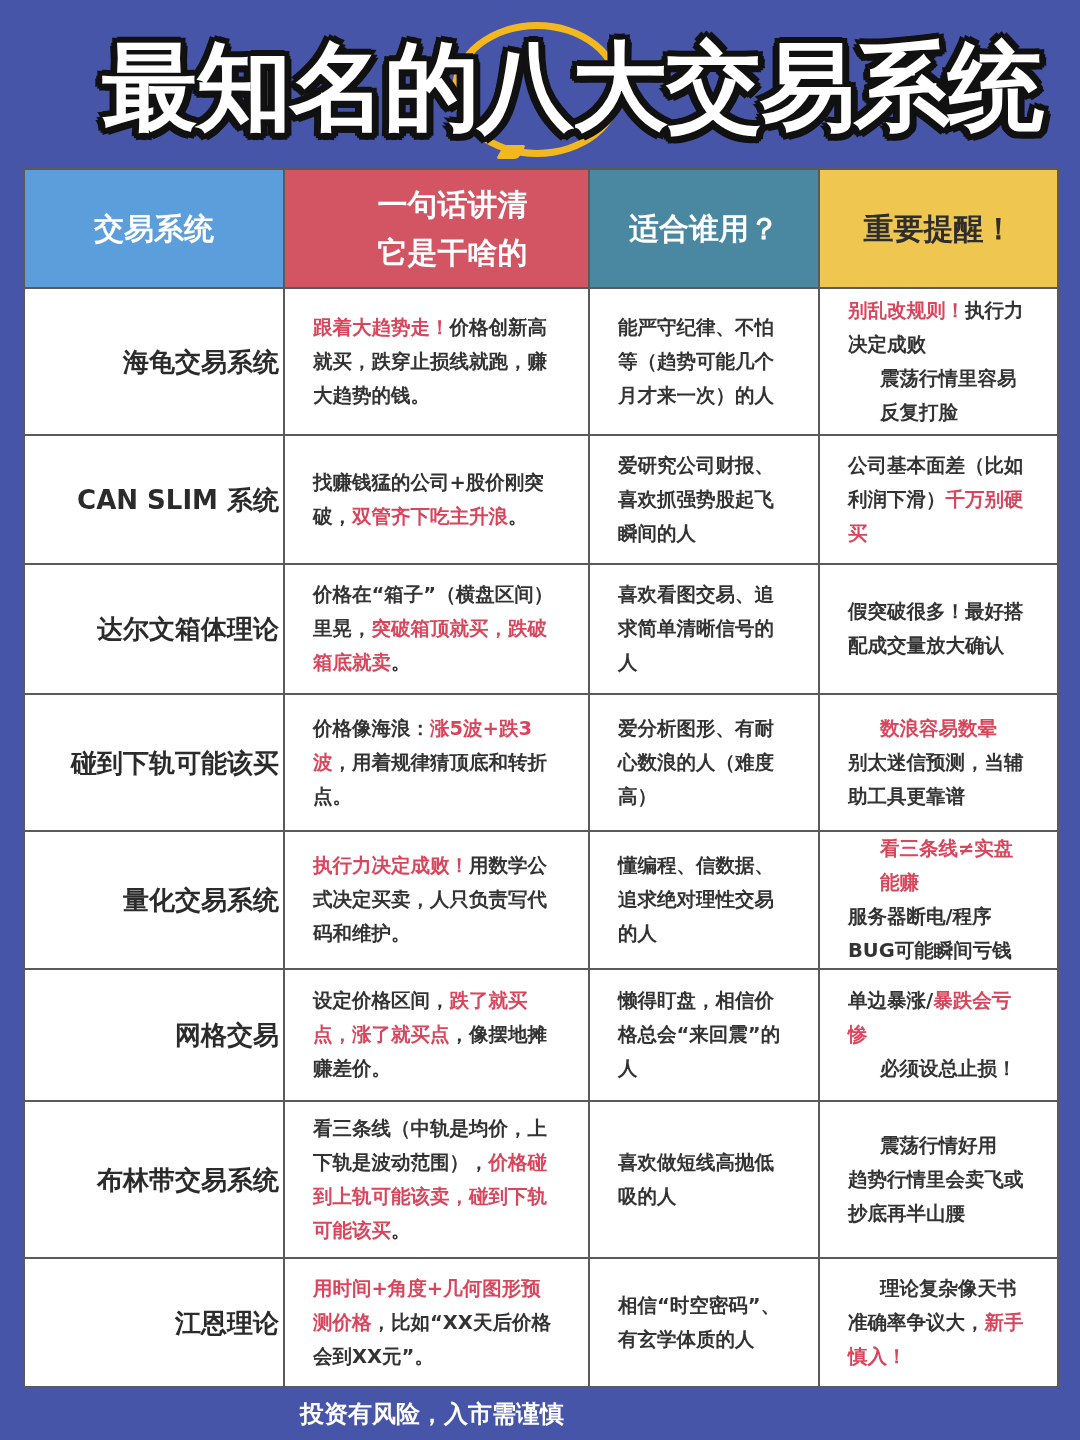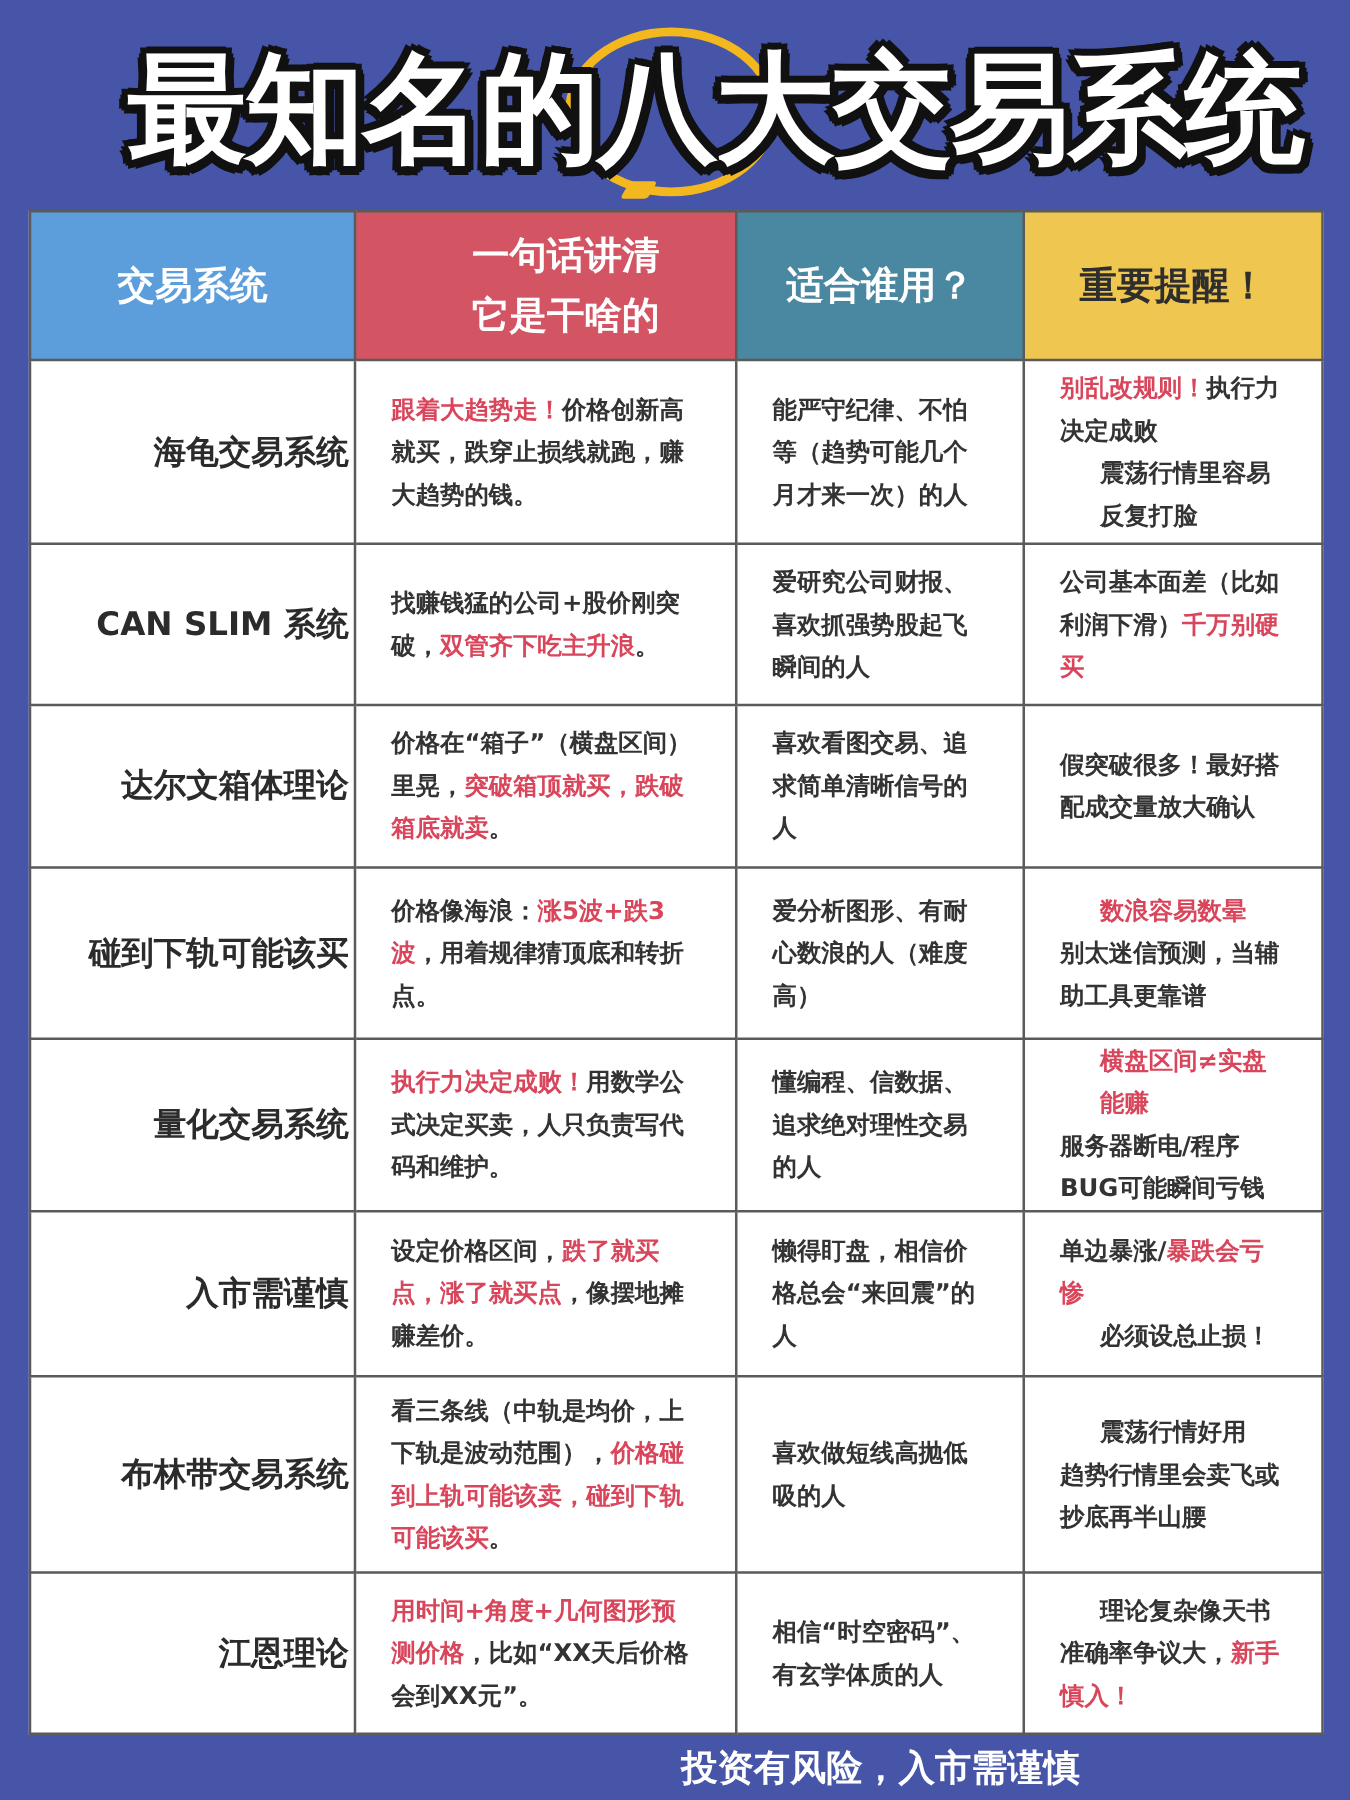--- a/index.html
+++ b/index.html
@@ -46,22 +46,22 @@
   }
   th.c1 { background: #5b9edb; }
   th.c2 { background: #d35462; }
   th.c3 { background: #4a88a2; }
   th.c4 { background: #efc650; color: #2e2e2e !important; }
   td { font-size: 19.5px; font-weight: bold; color: #333333; line-height: 34px; vertical-align: middle; padding: 0 28px; }
   td.name { text-align: right; font-size: 26px; color: #2b2b2b; padding: 0 4px; }
   .red { color: #d9455a; }
   .line { display: block; margin-left: 32px; }
   .footer {
-    position: absolute; left: 0; top: 1394px; width: 864px; text-align: right;
-    font-size: 29px; font-weight: bold; color: #ffffff; line-height: 40px;
+    position: absolute; left: 0; top: 1394px; width: 864px; text-align: center;
+    font-size: 24px; font-weight: bold; color: #ffffff; line-height: 40px;
   }
 </style>
 </head>
 <body>
 
 <div class="title-wrap">
   <div class="title-ring"></div>
   <div class="title-ring-tail"></div>
   <div class="title">最知名的八大交易系统</div>
 </div>
@@ -111,25 +111,25 @@
       <td class="name">碰到下轨可能该买</td>
       <td><span>价格像海浪：</span><span class="red">涨5波+跌3波</span><span>，用着规律猜顶底和转折点。</span></td>
       <td>爱分析图形、有耐心数浪的人（难度高）</td>
       <td><span class="red line">数浪容易数晕</span><span>别太迷信预测，当辅助工具更靠谱</span></td>
     </tr>
 
     <tr style="height:138px">
       <td class="name">量化交易系统</td>
       <td><span class="red">执行力决定成败！</span><span>用数学公式决定买卖，人只负责写代码和维护。</span></td>
       <td>懂编程、信数据、追求绝对理性交易的人</td>
-      <td><span class="red line">横盘区间≠实盘能赚</span><span>服务器断电/程序BUG可能瞬间亏钱</span></td>
+      <td><span class="red line">看三条线≠实盘能赚</span><span>服务器断电/程序BUG可能瞬间亏钱</span></td>
     </tr>
 
     <tr style="height:132px">
-      <td class="name">入市需谨慎</td>
+      <td class="name">网格交易</td>
       <td><span>设定价格区间，</span><span class="red">跌了就买点，涨了就买点</span><span>，像摆地摊赚差价。</span></td>
       <td>懒得盯盘，相信价格总会“来回震”的人</td>
       <td><span>单边暴涨/</span><span class="red">暴跌会亏惨</span><span class="line">必须设总止损！</span></td>
     </tr>
 
     <tr style="height:157px">
       <td class="name">布林带交易系统</td>
       <td><span>看三条线（中轨是均价，上下轨是波动范围），</span><span class="red">价格碰到上轨可能该卖，碰到下轨可能该买</span><span>。</span></td>
       <td>喜欢做短线高抛低吸的人</td>
       <td><span class="line">震荡行情好用</span><span>趋势行情里会卖飞或抄底再半山腰</span></td>

